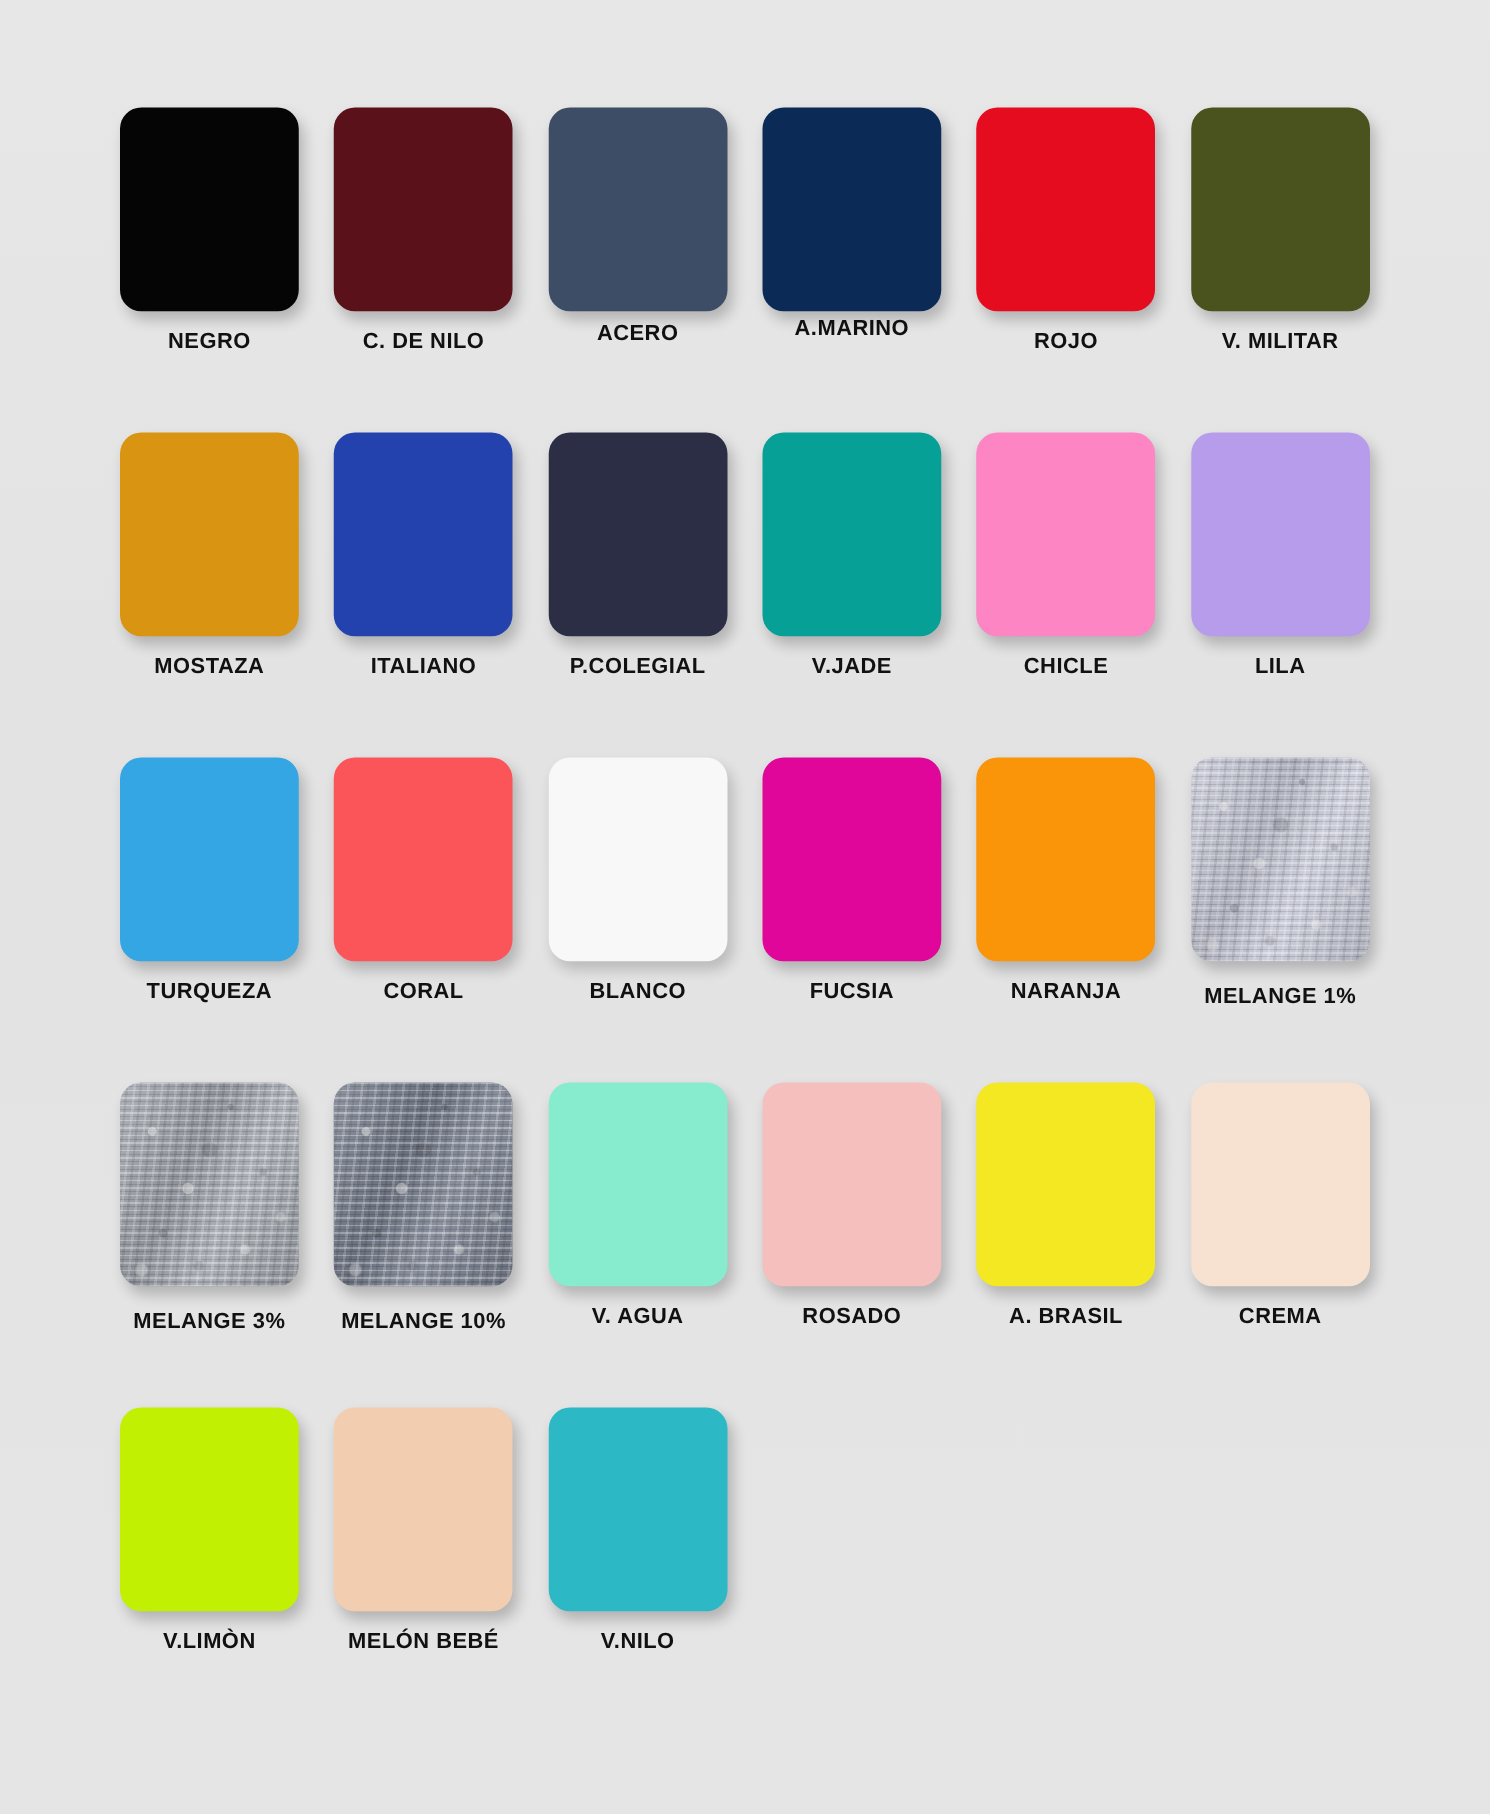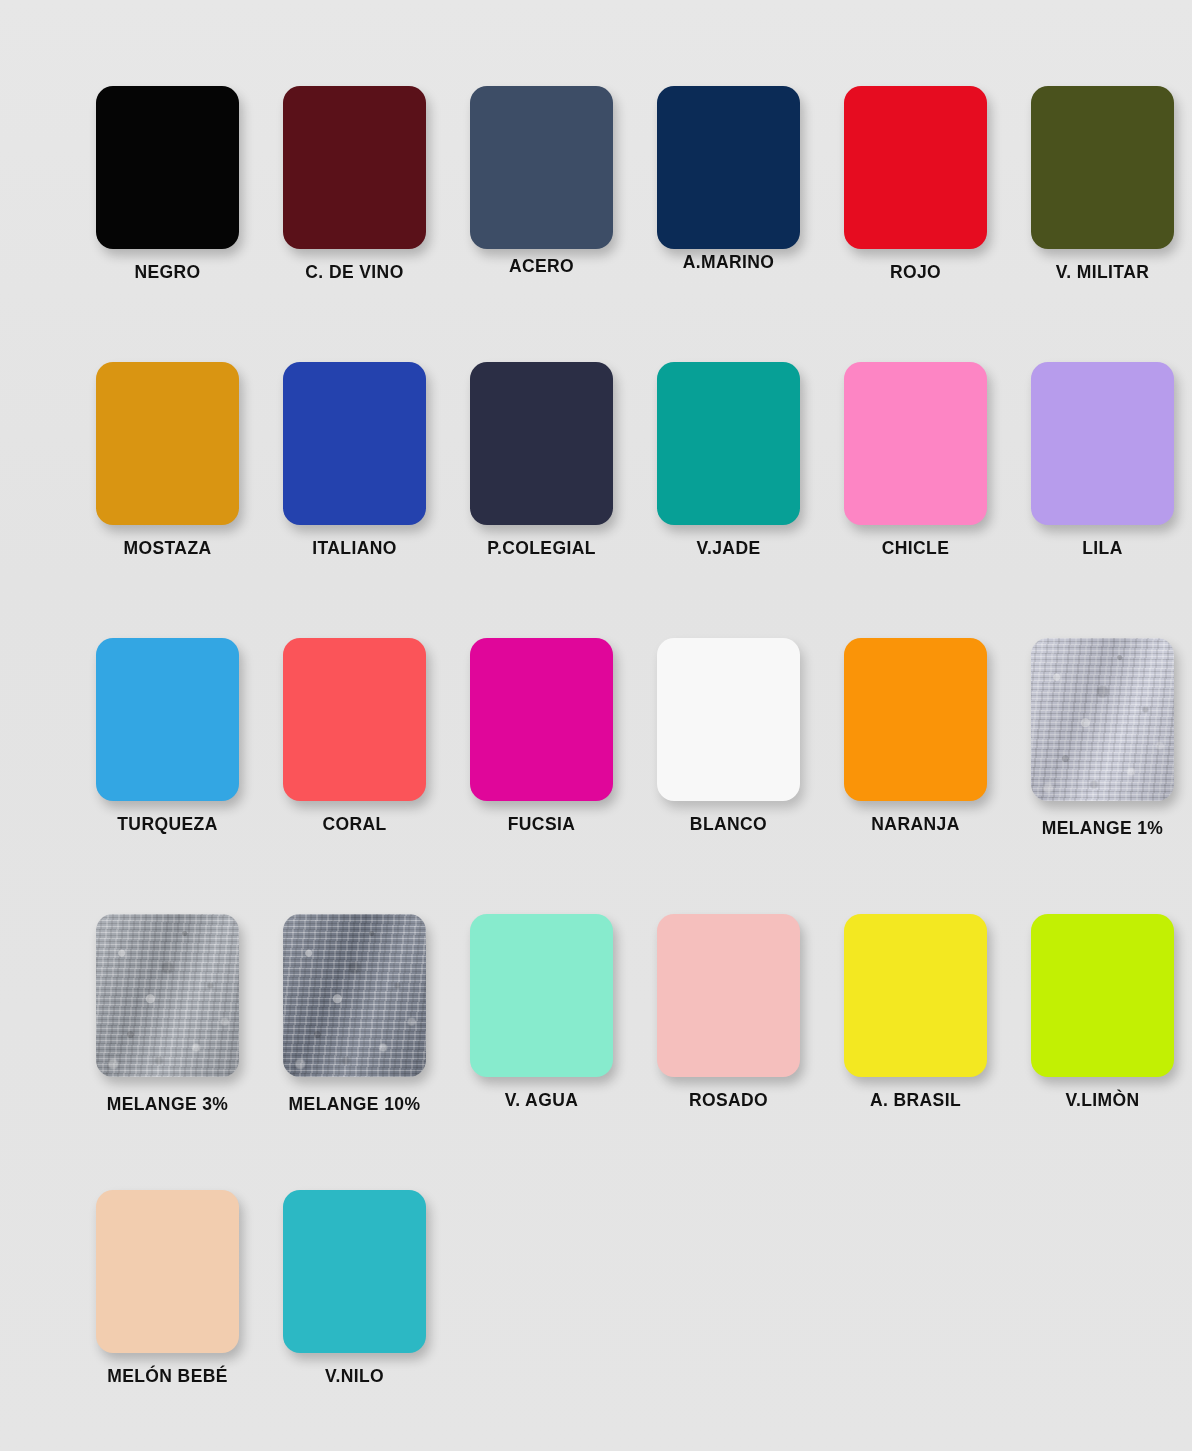--- a/index.html
+++ b/index.html
@@ -24,21 +24,20 @@
     padding: 86px 82px 60px 82px;
   }
 
   .swatch-grid {
     display: grid;
     grid-template-columns: repeat(6, 1fr);
     grid-template-rows: repeat(5, 260px);
     column-gap: 0px;
     row-gap: 0px;
     width: 1028px;
-    gap: 16px;
   }
 
   .swatch-cell {
     position: relative;
     display: flex;
     flex-direction: column;
     align-items: center;
     width: 171px;
   }
 
@@ -129,21 +128,21 @@
 <body>
 
 <div class="palette-board">
   <div class="swatch-grid" id="swatch-grid">
       <div class="swatch-cell">
         <div class="swatch-chip" style="background-color: rgb(5, 5, 5);"></div>
         <div class="swatch-label">NEGRO</div>
       </div>
       <div class="swatch-cell">
         <div class="swatch-chip" style="background-color: rgb(90, 17, 25);"></div>
-        <div class="swatch-label">C. DE VINO</div>
+        <div class="swatch-label">C. DE NILO</div>
       </div>
       <div class="swatch-cell lbl-up-6">
         <div class="swatch-chip" style="background-color: rgb(61, 77, 102);"></div>
         <div class="swatch-label">ACERO</div>
       </div>
       <div class="swatch-cell lbl-up-10">
         <div class="swatch-chip" style="background-color: rgb(11, 43, 86);"></div>
         <div class="swatch-label">A.MARINO</div>
       </div>
       <div class="swatch-cell">
@@ -180,26 +179,26 @@
       </div>
       <div class="swatch-cell">
         <div class="swatch-chip" style="background-color: rgb(51, 166, 227);"></div>
         <div class="swatch-label">TURQUEZA</div>
       </div>
       <div class="swatch-cell">
         <div class="swatch-chip" style="background-color: rgb(251, 84, 89);"></div>
         <div class="swatch-label">CORAL</div>
       </div>
       <div class="swatch-cell">
+        <div class="swatch-chip white-chip" style="background-color: rgb(248, 248, 248);"></div>
+        <div class="swatch-label">BLANCO</div>
+      </div>
+      <div class="swatch-cell">
         <div class="swatch-chip" style="background-color: rgb(224, 6, 154);"></div>
         <div class="swatch-label">FUCSIA</div>
-      </div>
-      <div class="swatch-cell">
-        <div class="swatch-chip white-chip" style="background-color: rgb(248, 248, 248);"></div>
-        <div class="swatch-label">BLANCO</div>
       </div>
       <div class="swatch-cell">
         <div class="swatch-chip" style="background-color: rgb(250, 148, 8);"></div>
         <div class="swatch-label">NARANJA</div>
       </div>
       <div class="swatch-cell lbl-dn-4">
         <div class="swatch-chip" style="background-color: rgb(196, 198, 212);">
           <span class="tex tex-a"></span>
           <span class="tex tex-b"></span>
           <span class="tex tex-c"></span>
@@ -231,20 +230,24 @@
       </div>
       <div class="swatch-cell">
         <div class="swatch-chip" style="background-color: rgb(245, 191, 189);"></div>
         <div class="swatch-label">ROSADO</div>
       </div>
       <div class="swatch-cell">
         <div class="swatch-chip" style="background-color: rgb(243, 232, 33);"></div>
         <div class="swatch-label">A. BRASIL</div>
       </div>
       <div class="swatch-cell">
+        <div class="swatch-chip" style="background-color: rgb(247, 226, 209);"></div>
+        <div class="swatch-label">CREMA</div>
+      </div>
+      <div class="swatch-cell">
         <div class="swatch-chip" style="background-color: rgb(194, 240, 3);"></div>
         <div class="swatch-label">V.LIMÒN</div>
       </div>
       <div class="swatch-cell">
         <div class="swatch-chip" style="background-color: rgb(242, 205, 175);"></div>
         <div class="swatch-label">MELÓN BEBÉ</div>
       </div>
       <div class="swatch-cell">
         <div class="swatch-chip" style="background-color: rgb(44, 184, 196);"></div>
         <div class="swatch-label">V.NILO</div>

